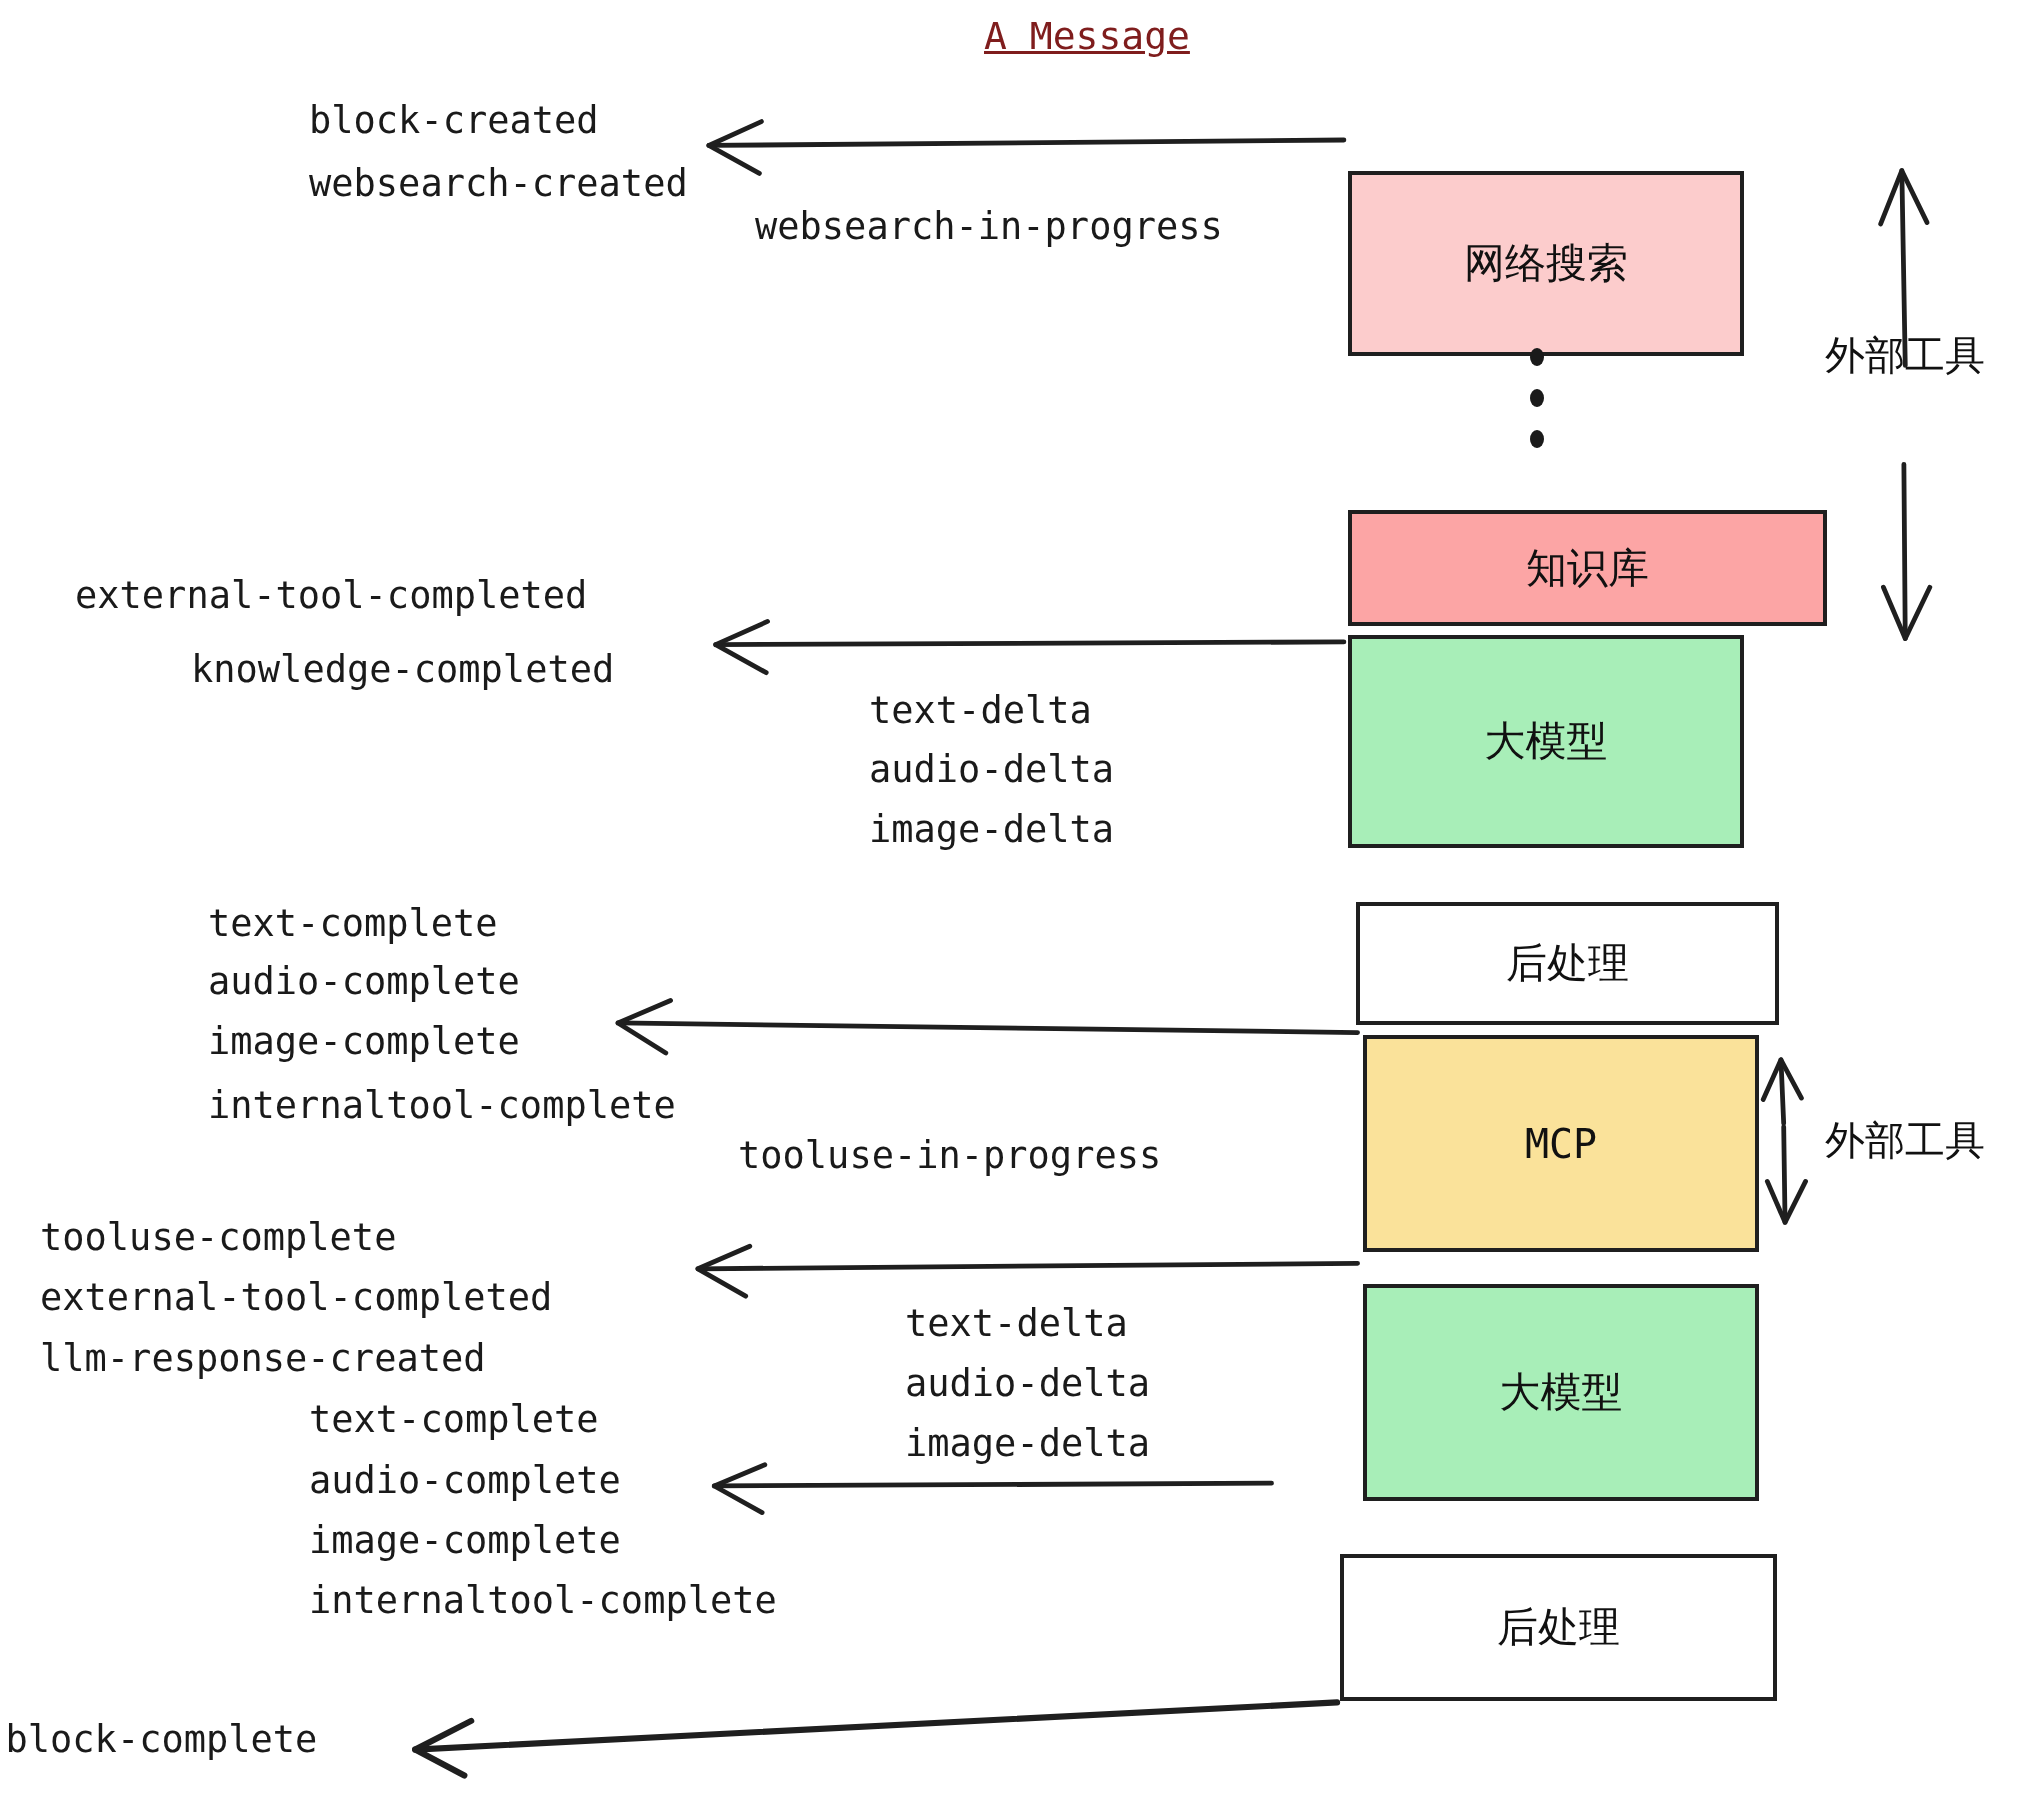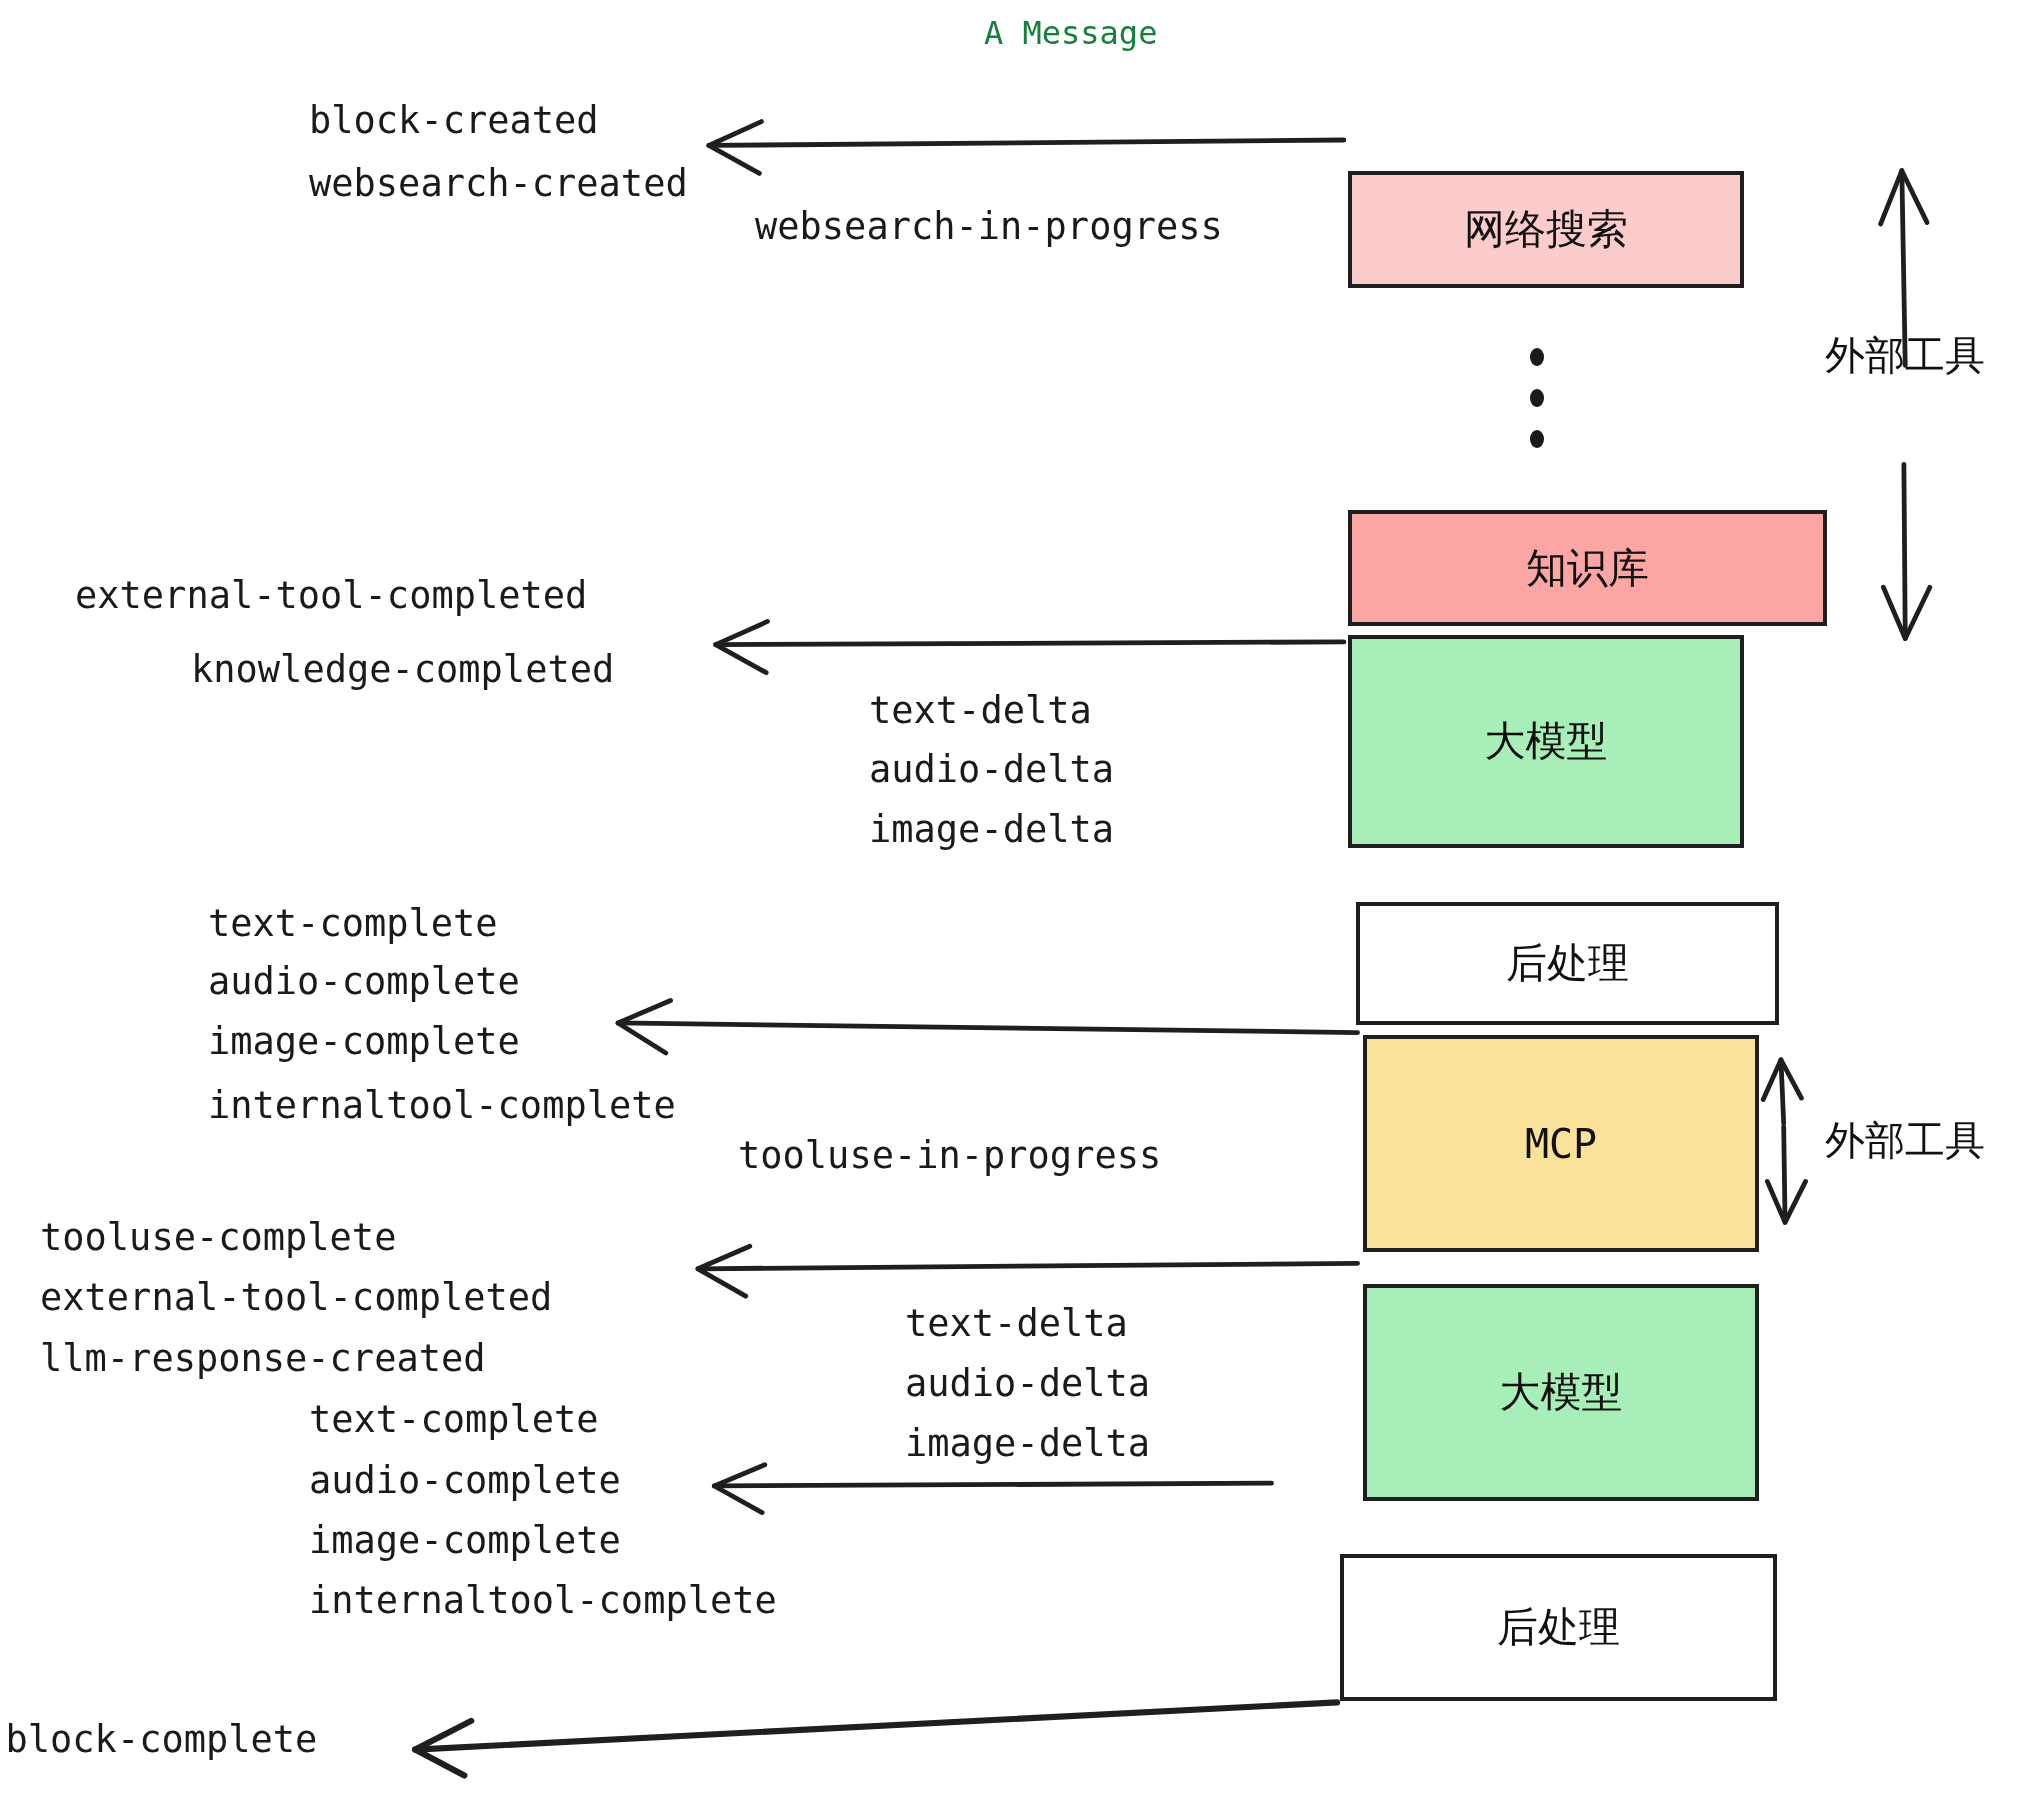--- a/index.html
+++ b/index.html
@@ -19,24 +19,25 @@
     position: absolute;
     color: #1a1a1a;
     font-family: "DejaVu Sans Mono", "Liberation Mono", monospace;
     font-size: 37px;
     line-height: 1.0;
     white-space: nowrap;
     letter-spacing: 0px;
   }
   .title {
     position: absolute;
-    color: #15803d;
-    font-family: "DejaVu Sans Mono", "Liberation Mono", monospace;
-    font-size: 32px;
-    white-space: nowrap;
+    color: #7f1d1d;
+    font-family: "DejaVu Sans Mono", "Liberation Mono", monospace;
+    font-size: 38px;
+    white-space: nowrap;
+    text-decoration: underline;
   }
   .box {
     position: absolute;
     border: 4.1px solid #1f1f1f;
     box-sizing: border-box;
     display: flex;
     align-items: center;
     justify-content: center;
   }
   .box-label {
@@ -74,21 +75,21 @@
     white-space: nowrap;
   }
 </style>
 </head>
 <body>
 
 <div id="canvas">
 
   <div class="title" style="left:984px; top:13.7px;">A Message</div>
 
-  <div class="box" style="left:1348px; top:171px; width:396px; height:117px; background:#fccccc;">
+  <div class="box" style="left:1348px; top:171px; width:396px; height:185px; background:#fccccc;">
     <span class="box-label">网络搜索</span>
   </div>
 
   <div class="dot" style="left:1530px; top:348px;"></div>
   <div class="dot" style="left:1530px; top:389px;"></div>
   <div class="dot" style="left:1530px; top:430px;"></div>
 
   <div class="box" style="left:1348px; top:510px; width:479px; height:116px; background:#fca5a5;">
     <span class="box-label">知识库</span>
   </div>

